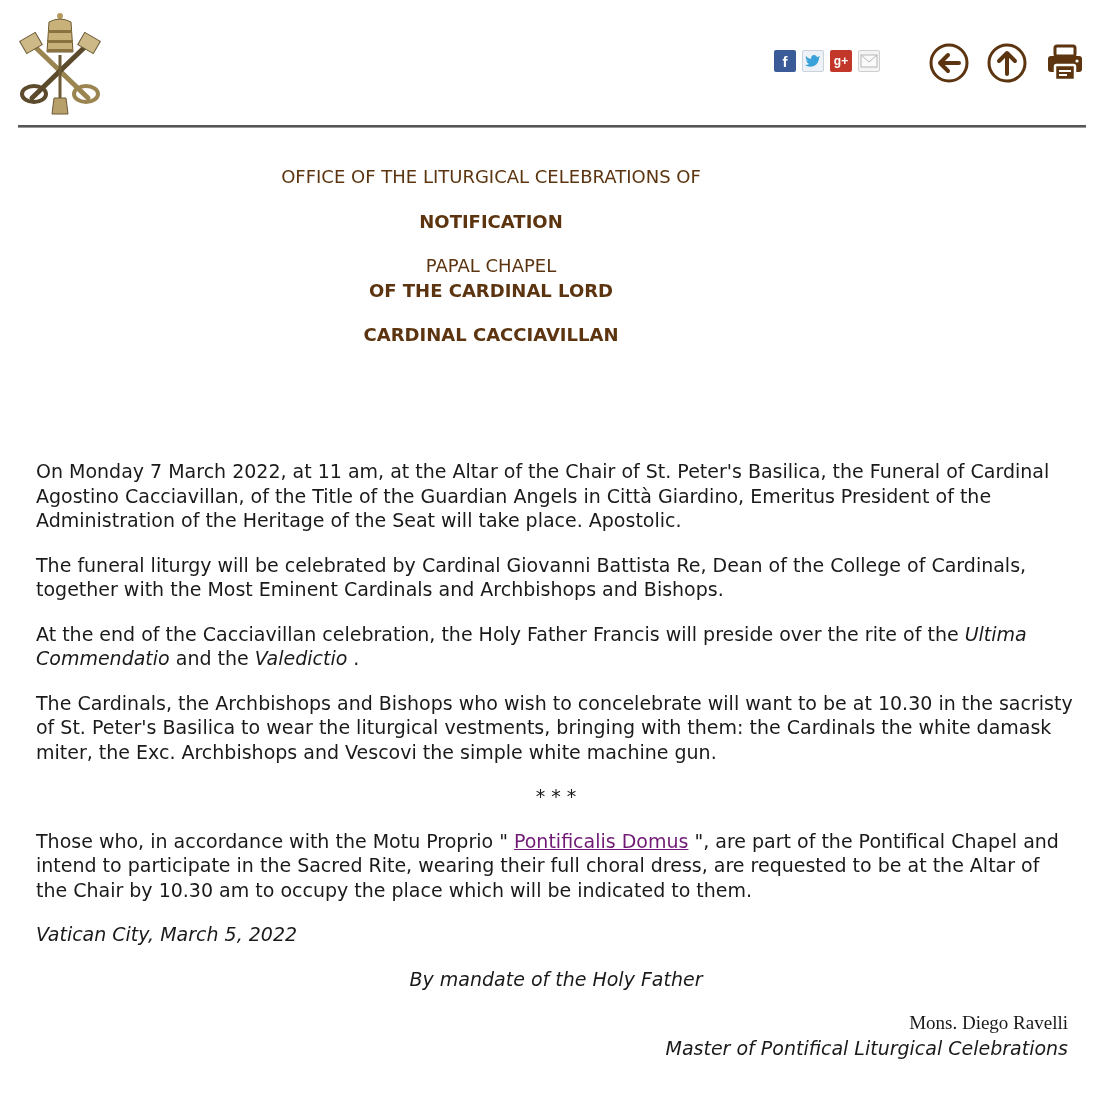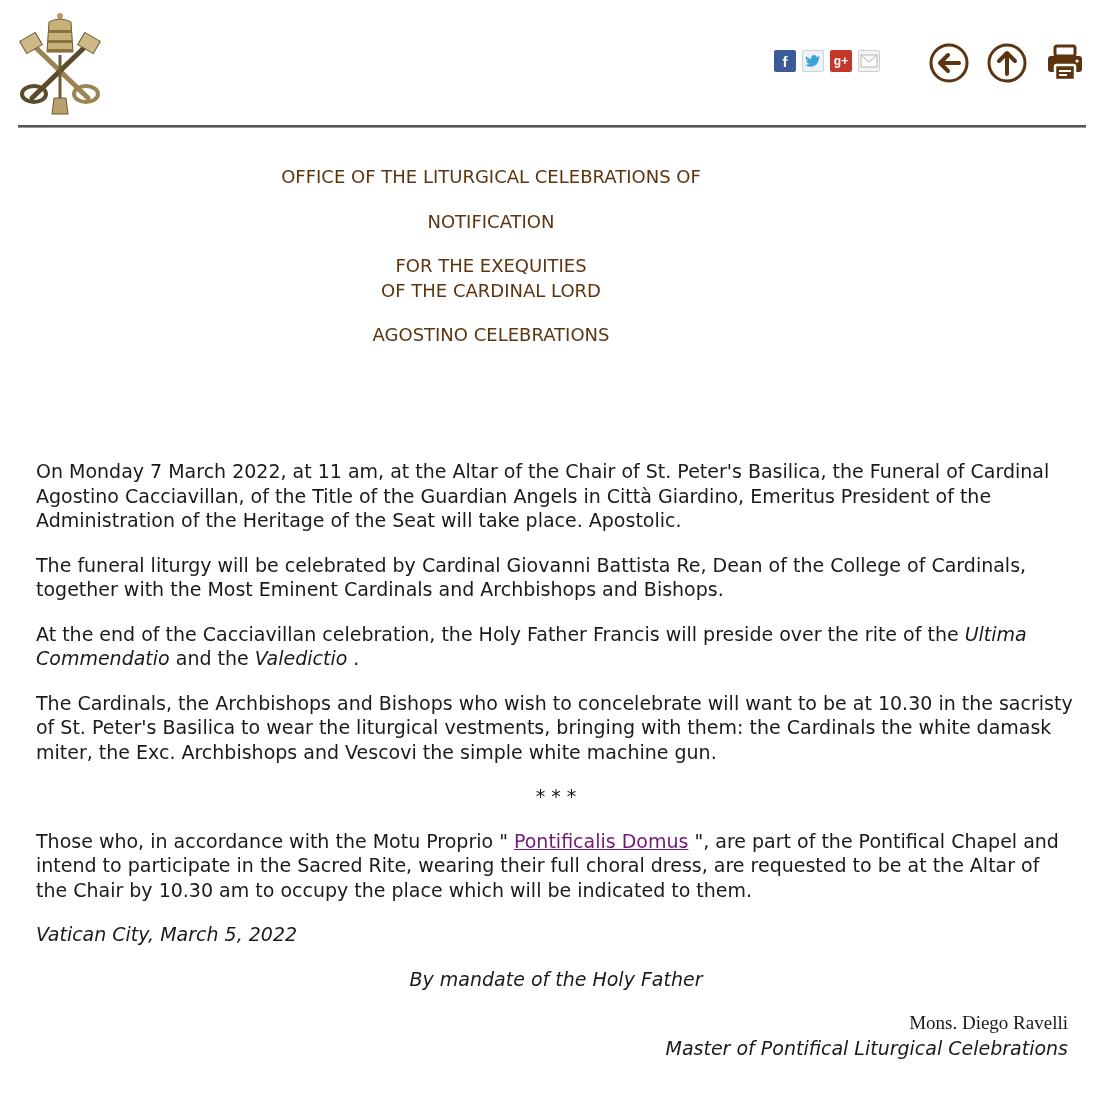--- a/index.html
+++ b/index.html
@@ -14,21 +14,21 @@
     .soc.fb { background: #3b5b98; }
     .soc.tw { background: #eef2f6; border: 1px solid #c9d3dc; }
     .soc.gp { background: #c3362a; font-size: 12px; }
     .soc.em { background: #f4f4f4; border: 1px solid #cfcfcf; }
     .nav-icons { position: absolute; left: 928px; top: 42px; display: flex; gap: 16px; }
     .nav-icon { width: 42px; height: 42px; display: block; cursor: pointer; }
 
     .rule { position: absolute; left: 18px; top: 125px; width: 1068px; height: 2px; background: #555; border-bottom: 1px solid #999; }
 
     .titles { position: absolute; left: 0; top: 165px; width: 982px; text-align: center; color: #5c3510; font-size: 18px; line-height: 24.5px; }
-    .titles .b { font-weight: normal; }
+    .titles .b { font-weight: bold; }
     .titles p { margin: 0; }
     .gap { height: 20px; }
 
     .body-text { position: absolute; left: 36px; top: 459px; width: 1040px; font-size: 19px; line-height: 24.5px; color: #1a1a1a; }
     .body-text p { margin: 0 0 20px 0; }
     .stars { text-align: center; margin: 0 0 20px 0; }
     .link { color: #701a75; text-decoration: underline; cursor: pointer; }
     .italic { font-style: italic; }
     .center { text-align: center; }
     .right { text-align: right; padding-right: 8px; }
@@ -92,24 +92,24 @@
   </div>
 </div>
 
 <div class="rule"></div>
 
 <div class="titles">
   <p>OFFICE OF THE LITURGICAL CELEBRATIONS OF</p>
   <div class="gap"></div>
   <p class="b">NOTIFICATION</p>
   <div class="gap"></div>
-  <p class="b">FOR THE EXEQUITIES</p>
+  <p>PAPAL CHAPEL</p>
   <p class="b">OF THE CARDINAL LORD</p>
   <div class="gap"></div>
-  <p class="b">AGOSTINO CELEBRATIONS</p>
+  <p class="b">CARDINAL CACCIAVILLAN</p>
 </div>
 
 <div class="body-text">
   <p>On Monday 7 March 2022, at 11 am, at the Altar of the Chair of St. Peter's Basilica, the Funeral of Cardinal Agostino Cacciavillan, of the Title of the Guardian Angels in Città Giardino, Emeritus President of the Administration of the Heritage of the Seat will take place. Apostolic.</p>
   <p>The funeral liturgy will be celebrated by Cardinal Giovanni Battista Re, Dean of the College of Cardinals, together with the Most Eminent Cardinals and Archbishops and Bishops.</p>
   <p><span>At the end of the Cacciavillan celebration, the Holy Father Francis will preside over the rite of the </span><span class="italic">Ultima Commendatio</span><span> and the </span><span class="italic">Valedictio</span><span> .</span></p>
   <p>The Cardinals, the Archbishops and Bishops who wish to concelebrate will want to be at 10.30 in the sacristy of St. Peter's Basilica to wear the liturgical vestments, bringing with them: the Cardinals the white damask miter, the Exc. Archbishops and Vescovi the simple white machine gun.</p>
   <p class="stars">* * *</p>
   <p><span> Those who, in accordance with the Motu Proprio " </span><span class="link">Pontificalis Domus</span><span> ", are part of the Pontifical Chapel and intend to participate in the Sacred Rite, wearing their full choral dress, are requested to be at the Altar of the Chair by 10.30 am to occupy the place which will be indicated to them.</span></p>
   <p class="italic">Vatican City, March 5, 2022</p>

